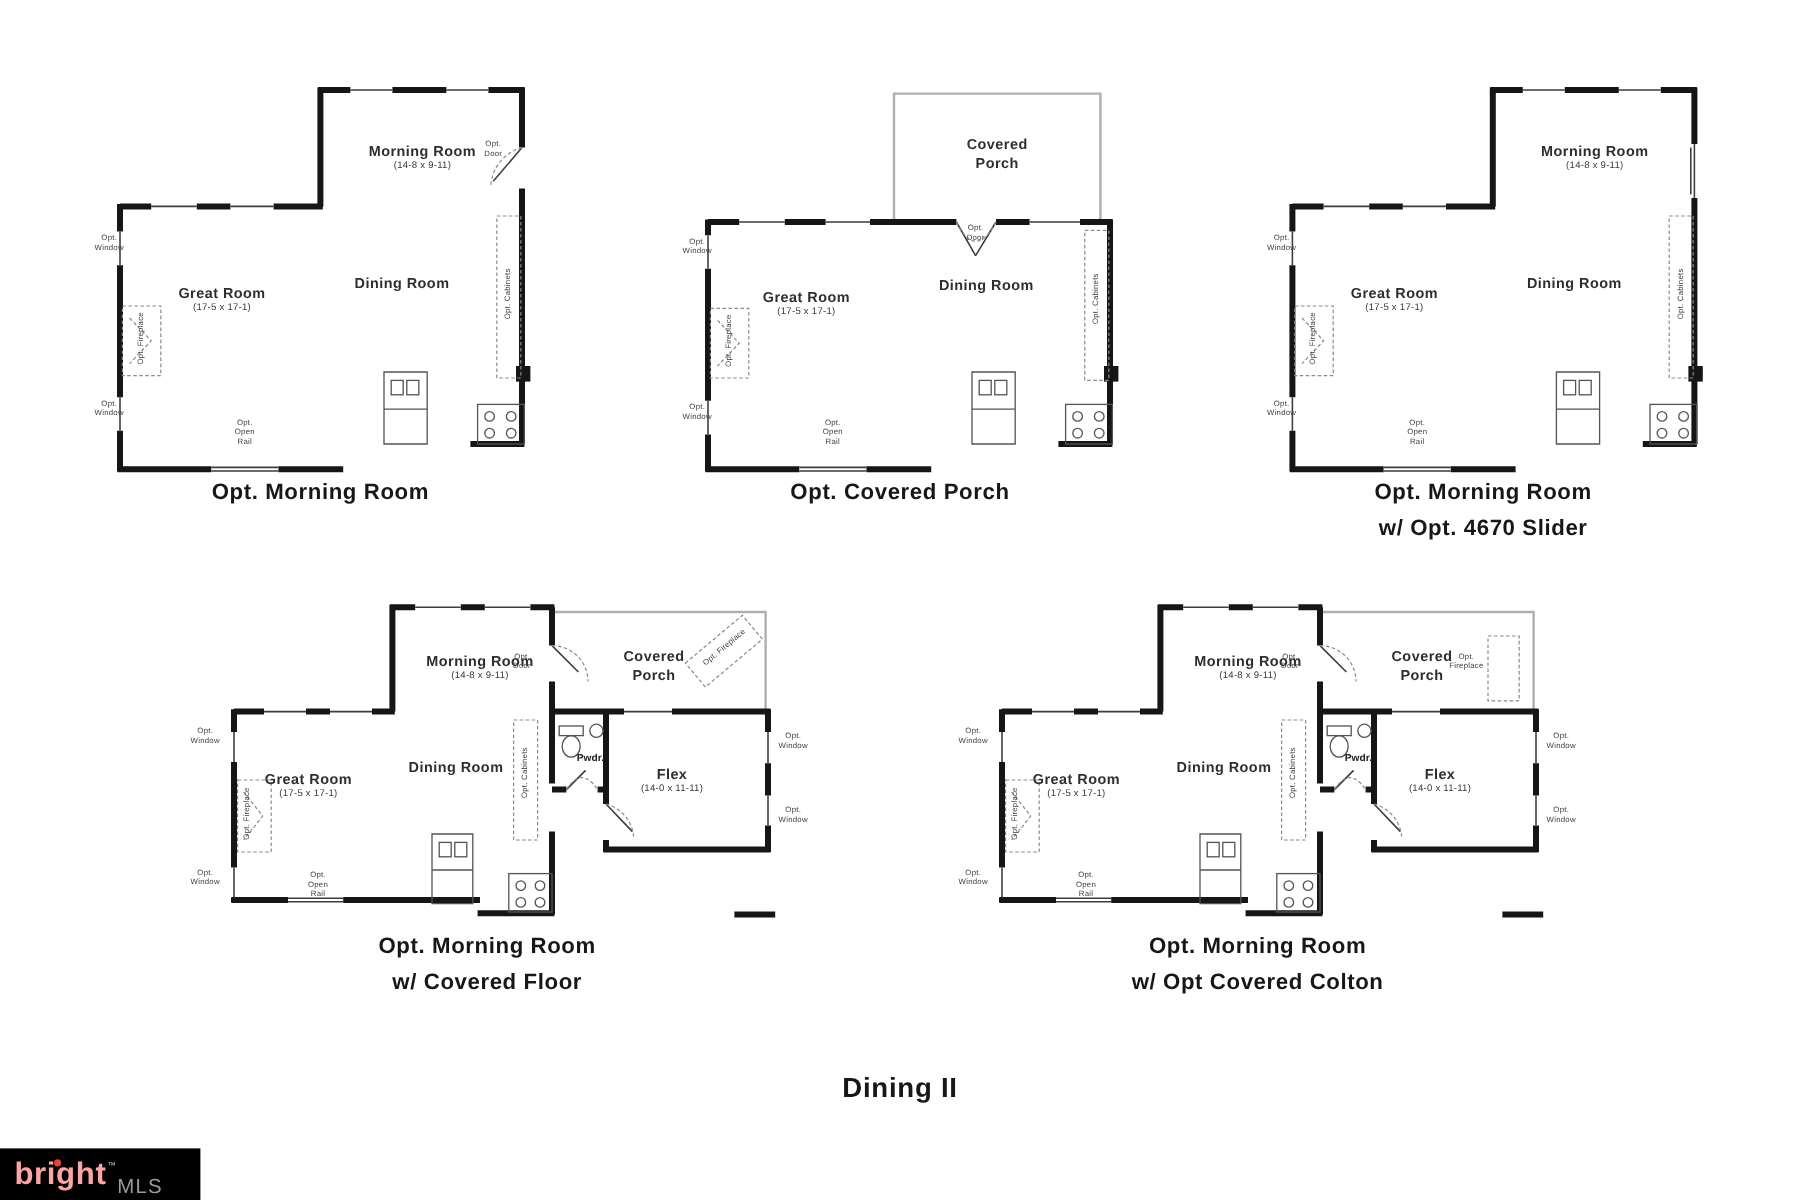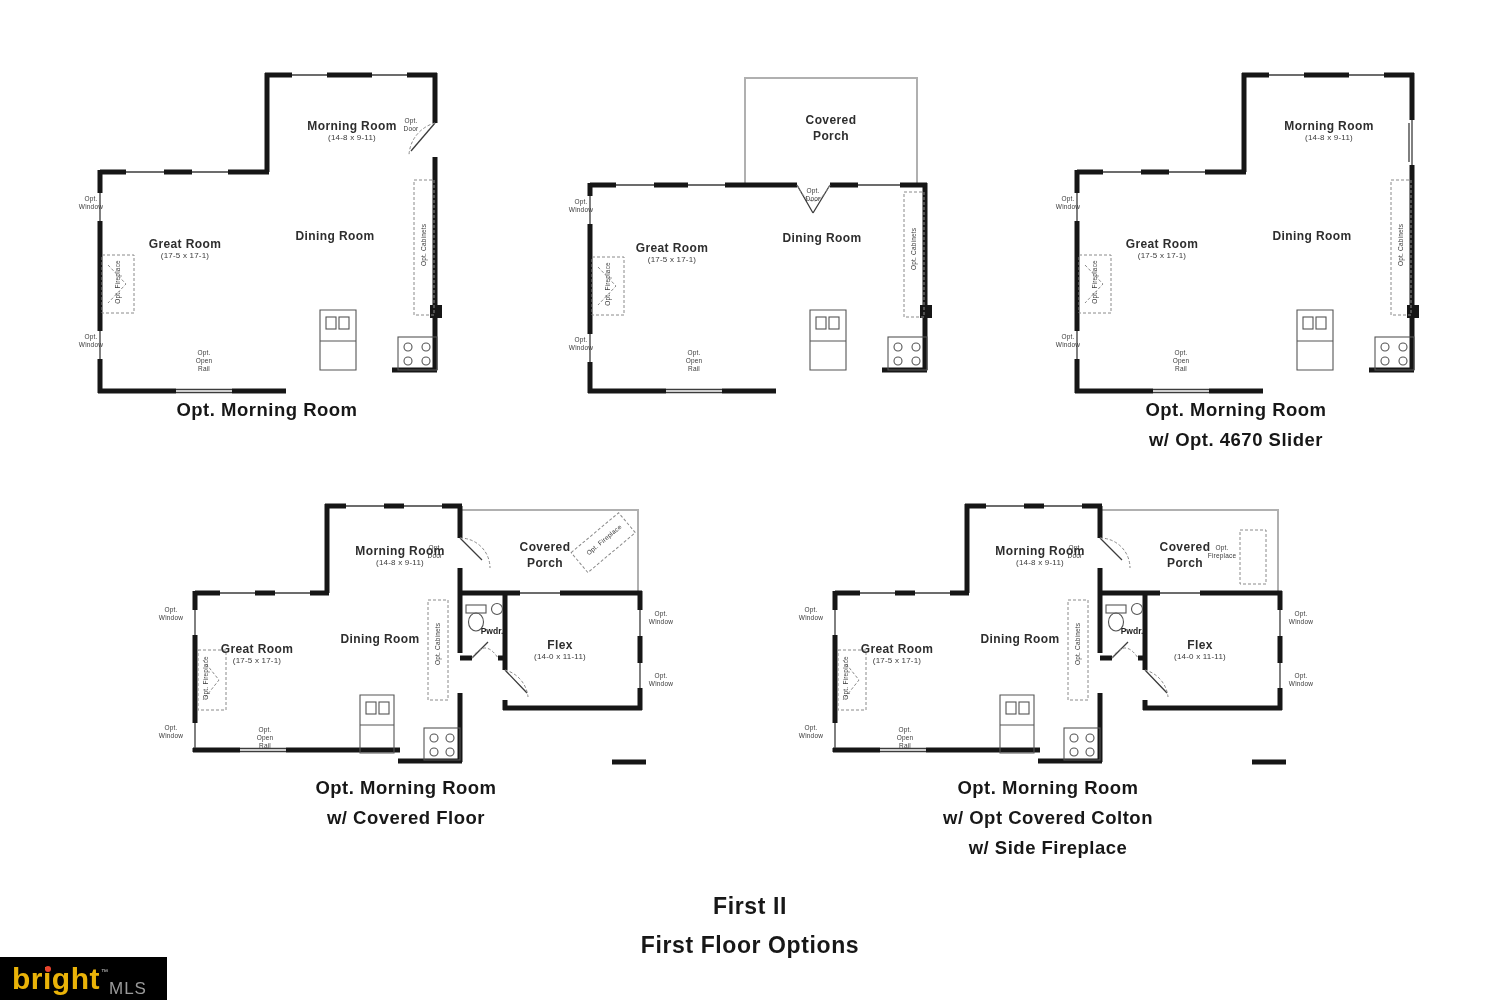--- a/index.html
+++ b/index.html
@@ -23,21 +23,21 @@
   .vlabel{transform:rotate(-90deg);white-space:nowrap;}
   .dlabel{transform:rotate(-40deg);white-space:nowrap;}
   .pwdr{font-size:8.5px;font-weight:700;color:#222;}
   .caption{position:absolute;text-align:center;font-size:18.5px;font-weight:700;
            letter-spacing:.5px;color:#171717;width:340px;}
   .title-line{position:absolute;text-align:center;font-weight:700;color:#171717;
               width:400px;font-size:23px;letter-spacing:.6px;}
   
   .watermark{position:absolute;left:0;top:957px;width:167px;height:43px;background:#000;
              display:flex;align-items:center;padding-left:12px;box-sizing:border-box;}
-  .brand{color:#eab308;font-weight:700;font-size:30px;letter-spacing:.5px;}
+  .brand{color:#fca5a5;font-weight:700;font-size:26px;letter-spacing:.5px;}
   .tm{color:#cccccc;font-size:7px;vertical-align:top;margin:2px 1px 0 1px;align-self:flex-start;padding-top:9px;}
   .mls{color:#9a9a9a;font-size:17px;font-weight:400;letter-spacing:1px;margin-top:20px;}
   .brand-dot{position:absolute;left:45px;top:966px;width:6px;height:6px;border-radius:50%;background:#e8432e;}
 </style>
 </head>
 <body>
 
 <div class="sheet">
 
   <div class="plan" style="left:80px;top:65px;width:380px;height:340px;">
@@ -129,20 +129,21 @@
     <div class="lbl tiny" style="left:230px;top:122px;width:26px;">Opt. Door</div>
     <div class="lbl room" style="left:22px;top:176px;width:160px;">Great Room</div>
     <div class="lbl dims" style="left:22px;top:190px;width:160px;">(17-5 x 17-1)</div>
     <div class="lbl room" style="left:187px;top:166px;width:130px;">Dining Room</div>
     <div class="lbl tiny" style="left:-4px;top:133px;width:30px;">Opt. Window</div>
     <div class="lbl tiny" style="left:-4px;top:271px;width:30px;">Opt. Window</div>
     <div class="lbl tiny vlabel" style="left:8px;top:215px;width:60px;">Opt. Fireplace</div>
     <div class="lbl tiny vlabel" style="left:314px;top:180px;width:60px;">Opt. Cabinets</div>
     <div class="lbl tiny" style="left:109px;top:284px;width:30px;">Opt. Open Rail</div>
   </div>
+  <div class="caption" style="left:580px;top:399px;">Opt. Covered Porch</div>
 
   <div class="plan" style="left:1057px;top:65px;width:380px;height:340px;">
     <svg width="380" height="340" viewBox="0 0 380 340">
       <g>
         <path class="w" d="M185 10 H212 M247 10 H292 M327 10 H357 M187 8 V107 M355 8 V55 M355 100 V305
                            M20 107 H46 M84 107 H112 M148 107 H189 M20 105 V128 M20 156 V266 M20 294 V328
                            M18 326 H96 M152 326 H206 M312 305 H357"></path>
         <rect class="fillw" x="350" y="240" width="12" height="13"></rect>
       </g>
       <g>
@@ -327,24 +328,22 @@
     <div class="lbl tiny" style="left:-4px;top:108px;width:30px;">Opt. Window</div>
     <div class="lbl tiny" style="left:-4px;top:226px;width:30px;">Opt. Window</div>
     <div class="lbl tiny" style="left:486px;top:112px;width:30px;">Opt. Window</div>
     <div class="lbl tiny" style="left:486px;top:174px;width:30px;">Opt. Window</div>
     <div class="lbl tiny vlabel" style="left:16px;top:176px;width:60px;">Opt. Fireplace</div>
     <div class="lbl tiny vlabel" style="left:248px;top:142px;width:60px;">Opt. Cabinets</div>
     <div class="lbl tiny" style="left:90px;top:228px;width:30px;">Opt. Open Rail</div>
   </div>
   <div class="caption" style="left:878px;top:777px;">Opt. Morning Room</div>
   <div class="caption" style="left:878px;top:807px;">w/ Opt Covered Colton</div>
-  <div class="caption" style="left:878px;top:837px;">w/ Side Fireplace</div>
-
-  <div class="title-line" style="left:550px;top:893px;">First II</div>
-  <div class="title-line" style="left:550px;top:932px;">First Floor Options</div>
+
+  <div class="title-line" style="left:550px;top:893px;">Dining II</div>
 
   <div class="watermark">
     <span class="brand">bright</span>
     <span class="tm">™</span>
     <span class="mls">MLS</span>
   </div>
   <div class="brand-dot"></div>
 
 </div>
 

